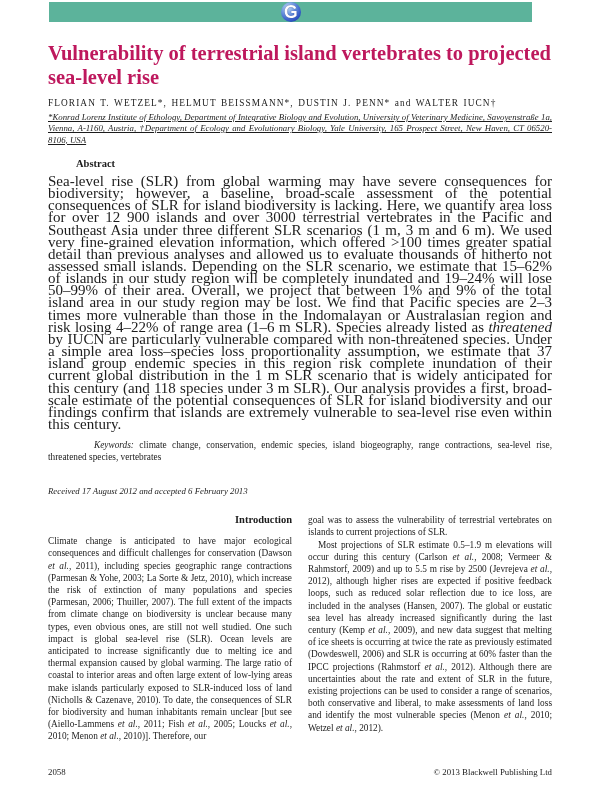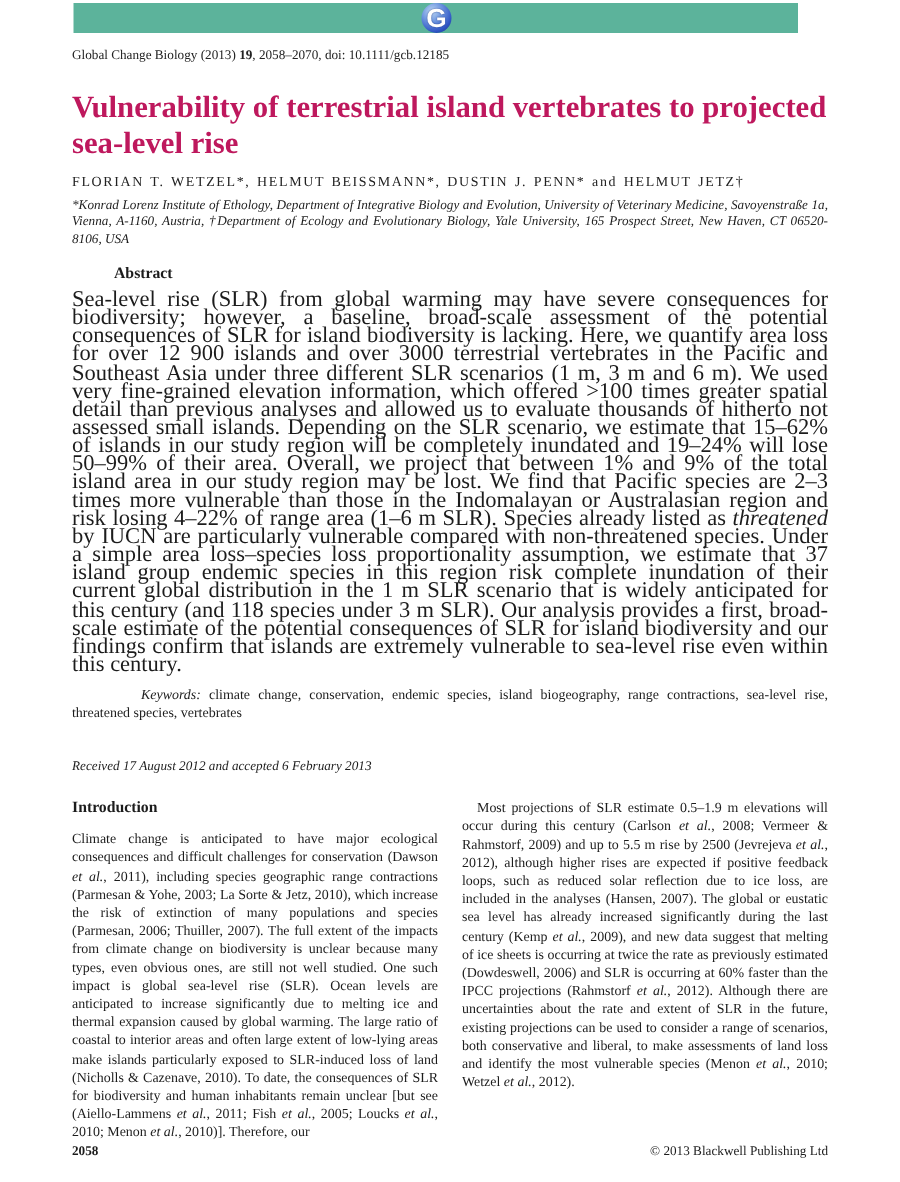--- a/index.html
+++ b/index.html
@@ -47,89 +47,90 @@
   }
   .authors {
     margin-top: 9px;
     font-size: 9.3px; letter-spacing: 1.1px; word-spacing: 1px;
     color: #222;
   }
   .affiliations {
     margin-top: 4px;
     font-size: 8.8px; line-height: 11.3px; font-style: italic;
     text-align: justify;
+    text-decoration: underline;
   }
   
   .abstract-heading { margin-top: 12px; font-size: 10.5px; font-weight: bold; margin-left: 28px; }
   .abstract-text {
     margin-top: 6px;
     font-size: 15px; line-height: 12.15px; text-align: justify;
   }
   .keywords {
     margin-top: 9px;
     font-size: 9.3px; line-height: 12px; text-align: justify;
   }
   .keywords .kw-label { font-style: italic; margin-left: 46px; }
   .received { margin-top: 23px; font-size: 8.8px; font-style: italic; }
   
   .columns { margin-top: 18px; display: flex; gap: 16px; height: 296px; }
   .col { width: 244px; }
-  .col-left { display: flex; flex-direction: column; }
+  .col-left { display: flex; flex-direction: column; align-items: flex-end; }
   .section-heading { font-size: 10.5px; font-weight: bold; margin-bottom: 10px; }
   .body-par {
     font-size: 9.3px; line-height: 12.2px; text-align: justify;
   }
   .body-par.indent { text-indent: 10px; }
   .correspondence {
     margin-top: auto;
     border-top: 0.7px solid #666;
     padding-top: 4px;
     font-size: 8.3px; line-height: 11px;
   }
   
   .footer {
     margin-top: auto;
     display: flex; justify-content: space-between; align-items: baseline;
     font-size: 8.8px;
   }
-  .page-number { font-weight: bold; }
+  .page-number { font-weight: normal; margin-top: 24px; }
 </style>
 </head>
 <body>
 
 <div class="page">
 
   <div class="banner">
     <span class="globe">
         <span class="g-initial">G</span>
       </span>
   </div>
 
-  <div class="citation"><span>Global Change Biology (2013) </span><span class="vol">19</span><span>, 2058–2070, doi: 10.1111/gcb.12185</span></div>
 
   <h1 class="article-title">Vulnerability of terrestrial island vertebrates to projected sea-level rise</h1>
 
-  <div class="authors">FLORIAN T. WETZEL*, HELMUT BEISSMANN*, DUSTIN J. PENN* and HELMUT JETZ†</div>
+  <div class="authors">FLORIAN T. WETZEL*, HELMUT BEISSMANN*, DUSTIN J. PENN* and WALTER IUCN†</div>
 
   <div class="affiliations">*Konrad Lorenz Institute of Ethology, Department of Integrative Biology and Evolution, University of Veterinary Medicine, Savoyenstraße 1a, Vienna, A-1160, Austria, †Department of Ecology and Evolutionary Biology, Yale University, 165 Prospect Street, New Haven, CT 06520-8106, USA</div>
 
   <div class="abstract-heading">Abstract</div>
 
   <p class="abstract-text">Sea-level rise (SLR) from global warming may have severe consequences for biodiversity; however, a baseline, broad-scale assessment of the potential consequences of SLR for island biodiversity is lacking. Here, we quantify area loss for over 12 900 islands and over 3000 terrestrial vertebrates in the Pacific and Southeast Asia under three different SLR scenarios (1 m, 3 m and 6 m). We used very fine-grained elevation information, which offered &gt;100 times greater spatial detail than previous analyses and allowed us to evaluate thousands of hitherto not assessed small islands. Depending on the SLR scenario, we estimate that 15–62% of islands in our study region will be completely inundated and 19–24% will lose 50–99% of their area. Overall, we project that between 1% and 9% of the total island area in our study region may be lost. We find that Pacific species are 2–3 times more vulnerable than those in the Indomalayan or Australasian region and risk losing 4–22% of range area (1–6 m SLR). Species already listed as <i>threatened</i> by IUCN are particularly vulnerable compared with non-threatened species. Under a simple area loss–species loss proportionality assumption, we estimate that 37 island group endemic species in this region risk complete inundation of their current global distribution in the 1 m SLR scenario that is widely anticipated for this century (and 118 species under 3 m SLR). Our analysis provides a first, broad-scale estimate of the potential consequences of SLR for island biodiversity and our findings confirm that islands are extremely vulnerable to sea-level rise even within this century.</p>
 
   <p class="keywords"><span class="kw-label">Keywords:</span><span> climate change, conservation, endemic species, island biogeography, range contractions, sea-level rise, threatened species, vertebrates</span></p>
 
   <p class="received">Received 17 August 2012 and accepted 6 February 2013</p>
 
   <div class="columns">
     <div class="col col-left">
       <div class="section-heading">Introduction</div>
       <p class="body-par">Climate change is anticipated to have major ecological consequences and difficult challenges for conservation (Dawson <i>et al.</i>, 2011), including species geographic range contractions (Parmesan &amp; Yohe, 2003; La Sorte &amp; Jetz, 2010), which increase the risk of extinction of many populations and species (Parmesan, 2006; Thuiller, 2007). The full extent of the impacts from climate change on biodiversity is unclear because many types, even obvious ones, are still not well studied. One such impact is global sea-level rise (SLR). Ocean levels are anticipated to increase significantly due to melting ice and thermal expansion caused by global warming. The large ratio of coastal to interior areas and often large extent of low-lying areas make islands particularly exposed to SLR-induced loss of land (Nicholls &amp; Cazenave, 2010). To date, the consequences of SLR for biodiversity and human inhabitants remain unclear [but see (Aiello-Lammens <i>et al.</i>, 2011; Fish <i>et al.</i>, 2005; Loucks <i>et al.</i>, 2010; Menon <i>et al.</i>, 2010)]. Therefore, our</p>
     </div>
     <div class="col col-right">
+      <p class="body-par">goal was to assess the vulnerability of terrestrial vertebrates on islands to current projections of SLR.</p>
       <p class="body-par indent">Most projections of SLR estimate 0.5–1.9 m elevations will occur during this century (Carlson <i>et al.</i>, 2008; Vermeer &amp; Rahmstorf, 2009) and up to 5.5 m rise by 2500 (Jevrejeva <i>et al.</i>, 2012), although higher rises are expected if positive feedback loops, such as reduced solar reflection due to ice loss, are included in the analyses (Hansen, 2007). The global or eustatic sea level has already increased significantly during the last century (Kemp <i>et al.</i>, 2009), and new data suggest that melting of ice sheets is occurring at twice the rate as previously estimated (Dowdeswell, 2006) and SLR is occurring at 60% faster than the IPCC projections (Rahmstorf <i>et al.</i>, 2012). Although there are uncertainties about the rate and extent of SLR in the future, existing projections can be used to consider a range of scenarios, both conservative and liberal, to make assessments of land loss and identify the most vulnerable species (Menon <i>et al.</i>, 2010; Wetzel <i>et al.</i>, 2012).</p>
     </div>
   </div>
 
   <div class="footer">
     <span class="page-number">2058</span>
     <span>© 2013 Blackwell Publishing Ltd</span>
   </div>
 
 </div>

